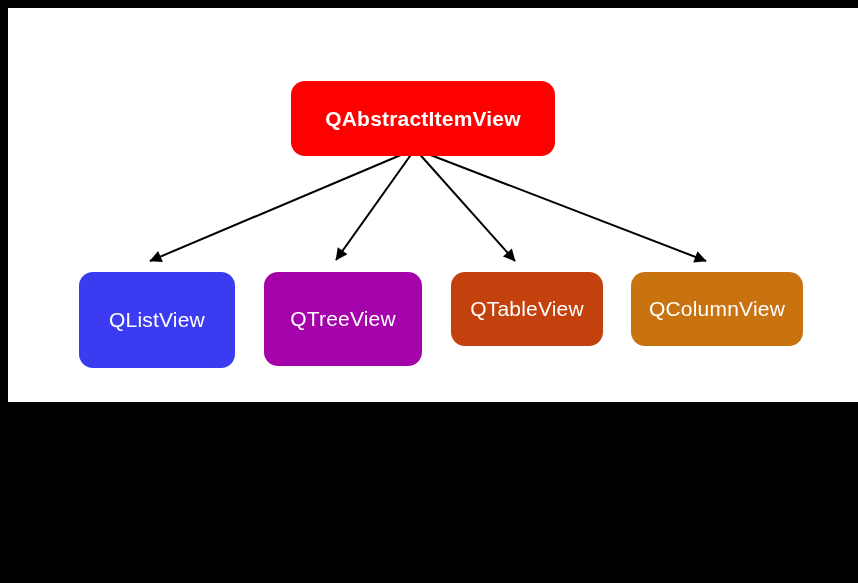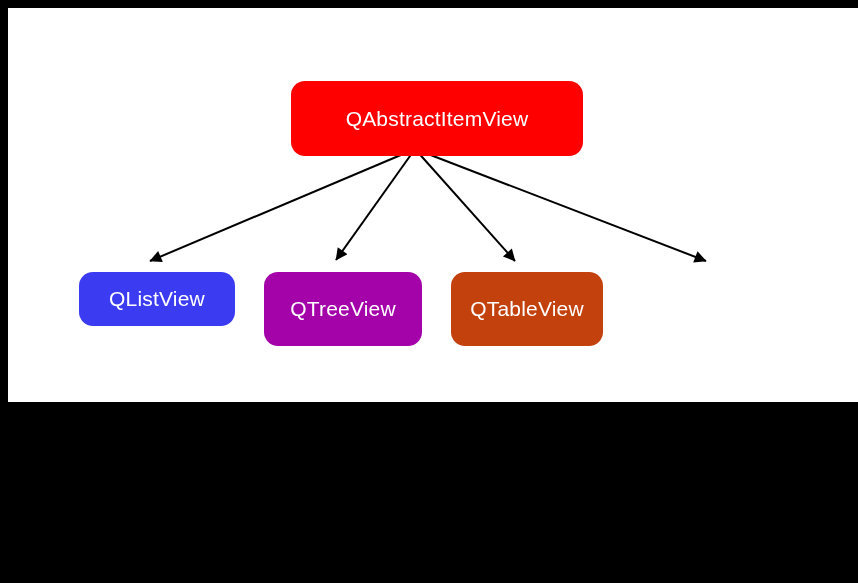--- a/index.html
+++ b/index.html
@@ -29,23 +29,23 @@
     display: flex;
     align-items: center;
     justify-content: center;
     border-radius: 14px;
     color: var(--node-text, #ffffff);
     font-size: 21px;
     letter-spacing: 0.2px;
     white-space: nowrap;
     z-index: 2;
   }
-  .node-root   { left: 283px; top: 73px;  width: 292px; height: 75px; }
-  .node-list   { left: 71px;  top: 264px; width: 156px; height: 54px; }
-  .node-tree   { left: 256px; top: 264px; width: 158px; height: 74px; }
+  .node-root   { left: 283px; top: 73px;  width: 264px; height: 75px; font-weight: bold; }
+  .node-list   { left: 71px;  top: 264px; width: 156px; height: 96px; }
+  .node-tree   { left: 256px; top: 264px; width: 158px; height: 94px; }
   .node-table  { left: 443px; top: 264px; width: 152px; height: 74px; }
   .node-column { left: 623px; top: 264px; width: 172px; height: 74px; }
   svg.edges {
     position: absolute;
     left: 0;
     top: 0;
     width: 858px;
     height: 583px;
     z-index: 1;
     pointer-events: none;
@@ -75,20 +75,23 @@
     </div>
 
     <div class="node node-tree" style="background: rgb(163, 3, 169);">
       <span>QTreeView</span>
     </div>
 
     <div class="node node-table" style="background: #c2410c;">
       <span>QTableView</span>
     </div>
 
+    <div class="node node-column" style="background: rgb(200, 115, 15);">
+      <span>QColumnView</span>
+    </div>
 
   </div>
 
   <svg class="edges" viewBox="0 0 858 583" xmlns="http://www.w3.org/2000/svg">
     <defs>
       <marker id="arrow" viewBox="0 0 10 10" refX="9.5" refY="5" markerWidth="17" markerHeight="12" orient="auto" markerUnits="userSpaceOnUse">
         <path class="arrowhead" d="M0,0 L10,5 L0,10 z"></path>
       </marker>
     </defs>
     <line class="edge" x1="415" y1="149" x2="150" y2="261" marker-end="url(#arrow)"></line>

